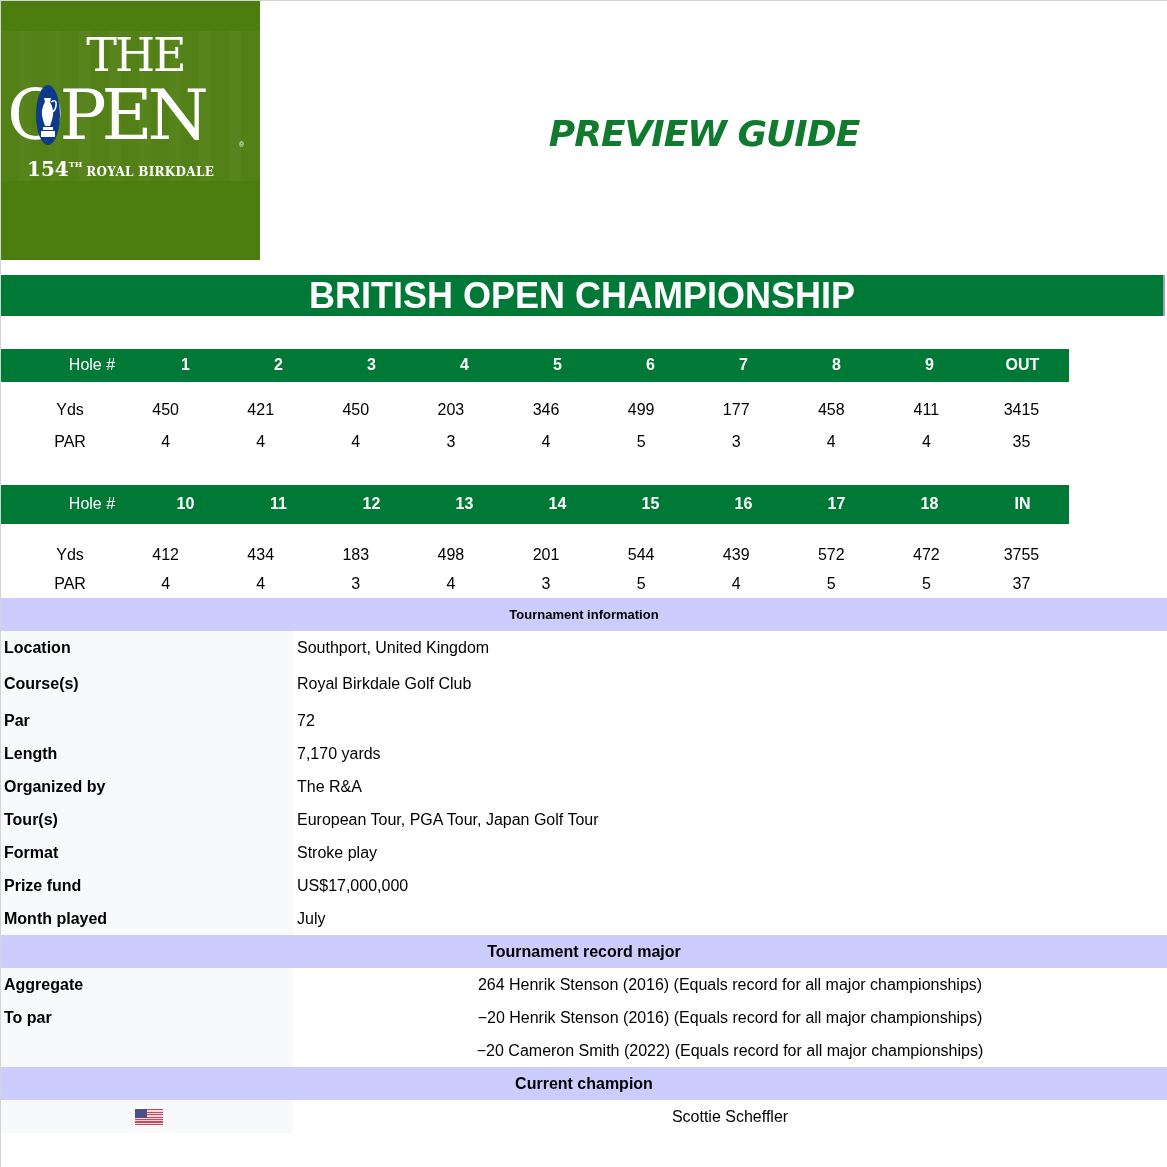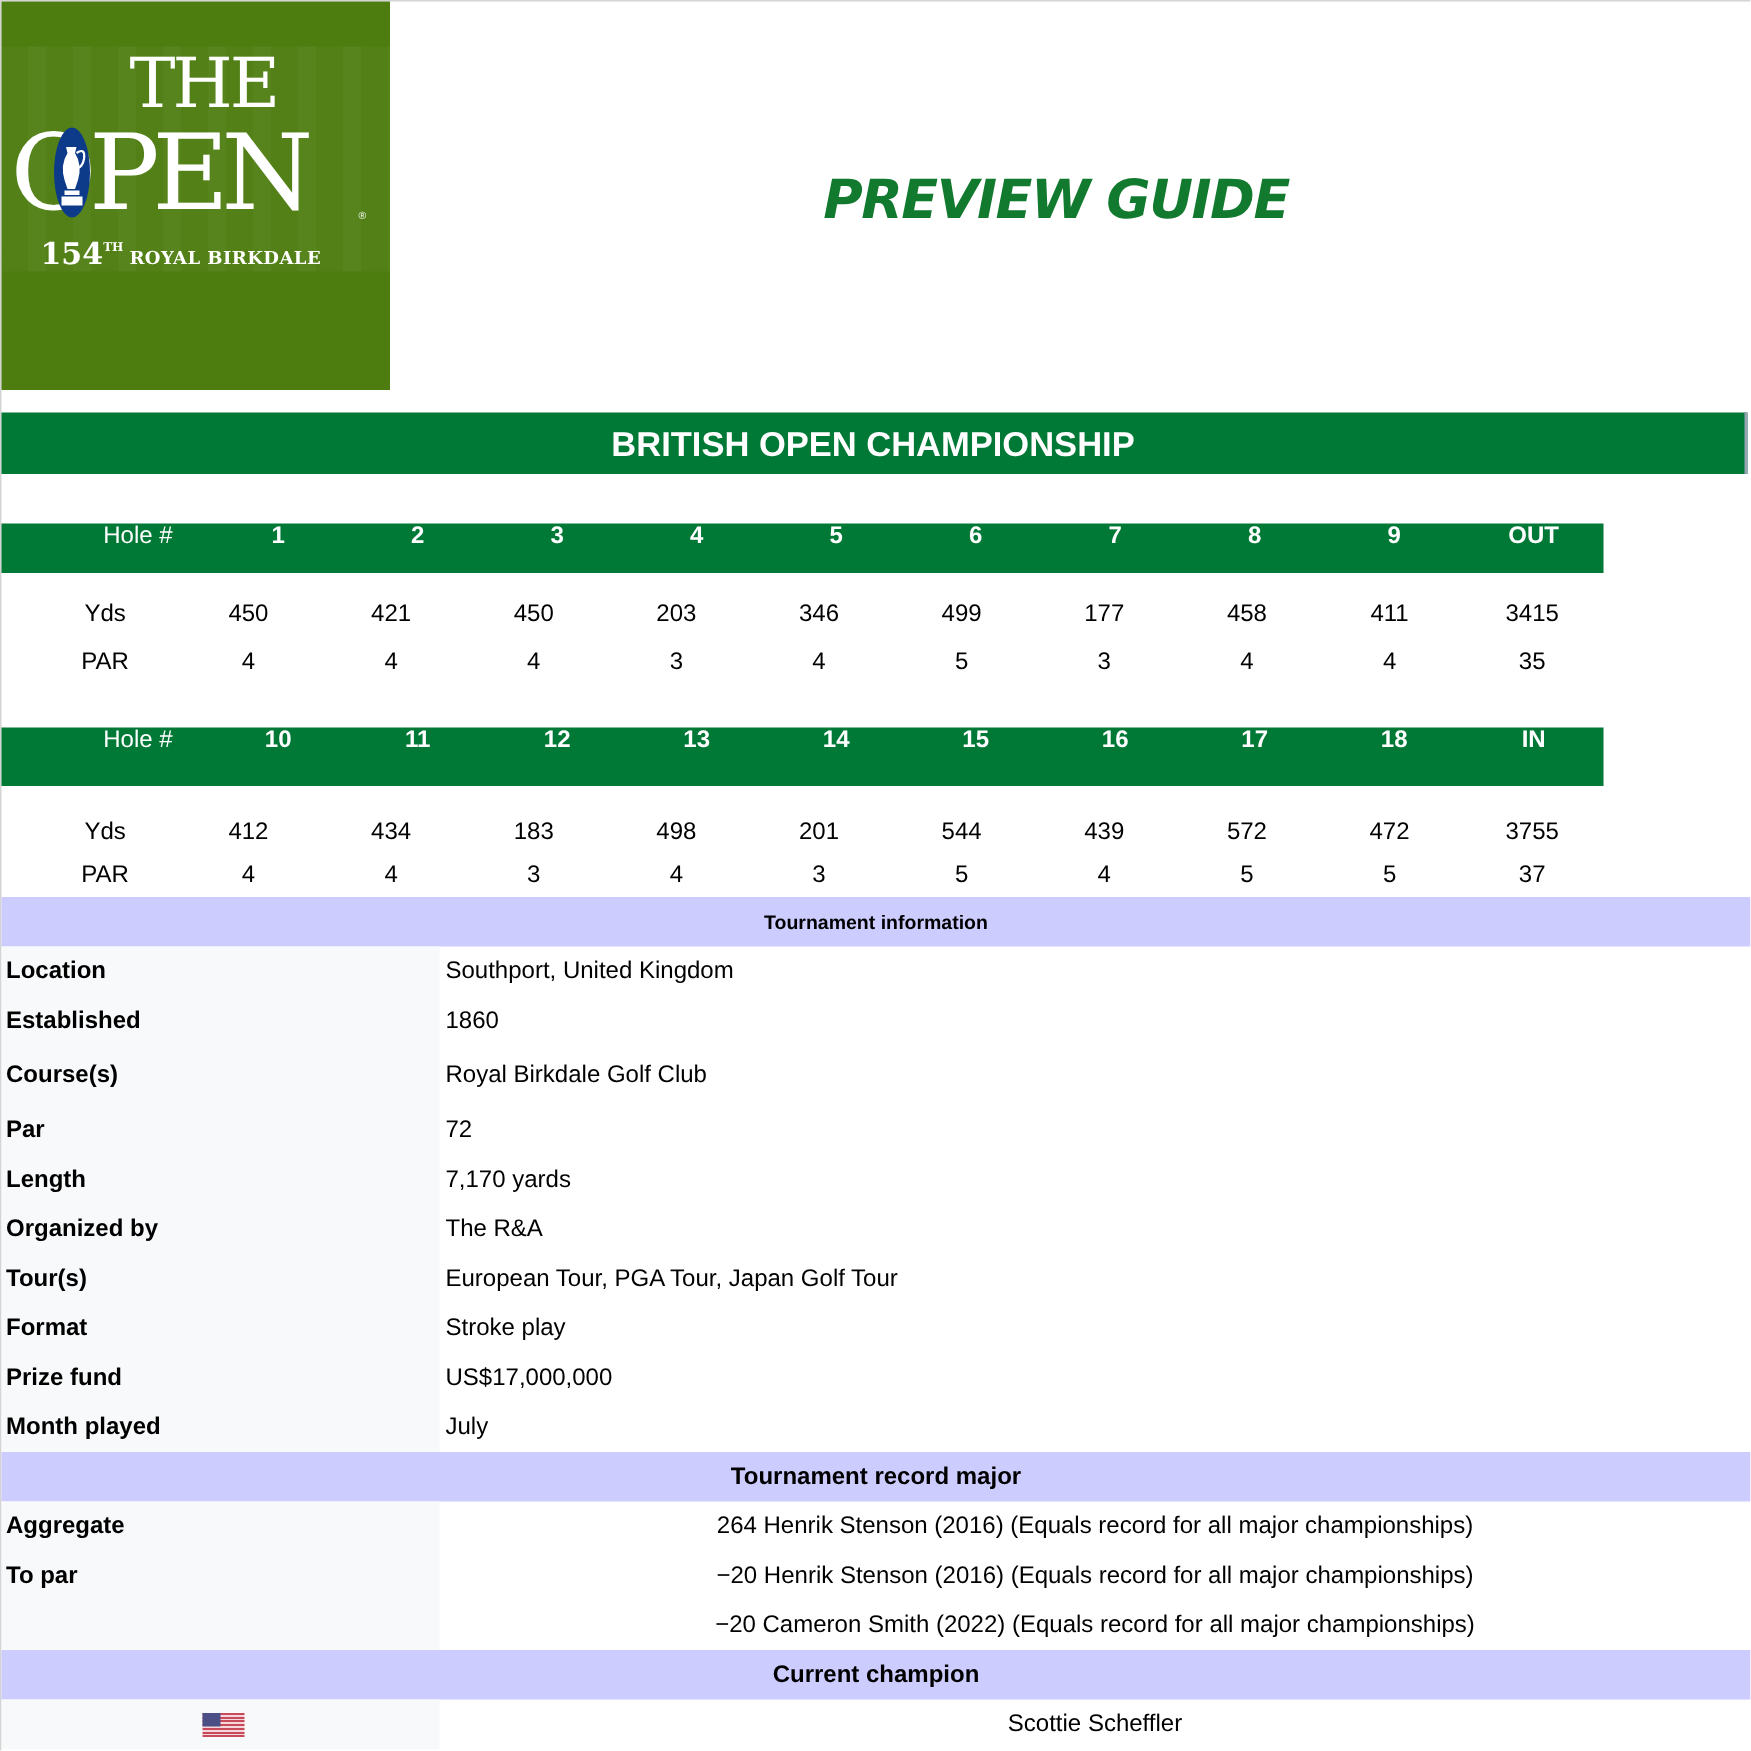--- a/index.html
+++ b/index.html
@@ -19,25 +19,25 @@
   .logo .reg { position: absolute; left: 238px; top: 140px; color: #fff; font-size: 7px; }
   .logo .sub { position: absolute; left: 26px; top: 156px; color: #fff; font-family: "DejaVu Serif", serif; font-size: 18px; font-weight: bold; white-space: nowrap; }
   .logo .sub .num { font-size: 20px; }
   .logo .sub .th { font-size: 8px; vertical-align: 9px; margin-right: 4px; }
   .logo .sub .rb { font-size: 12px; letter-spacing: 0.3px; }
 
   .preview-title { position: absolute; left: 260px; width: 888px; top: 113px; text-align: center;
     color: #127a2e; font-family: "DejaVu Sans", sans-serif; font-weight: bold; font-style: italic; font-size: 36px; letter-spacing: -1px; }
 
   .banner { position: absolute; left: 1px; top: 275px; width: 1164px; height: 41px; background: #007836;
-    color: #fff; font-weight: bold; font-size: 23px; text-align: center; line-height: 42px; border-right: 2px solid #9aa3b5; }
+    color: #fff; font-weight: bold; font-size: 36px; text-align: center; line-height: 42px; border-right: 2px solid #9aa3b5; }
 
   
   .score { position: absolute; left: 1px; width: 1068px; }
-  .score .hdr { height: 33px; background: #007836; display: flex; align-items: flex-start; padding-left: 44px; }
+  .score .hdr { height: 33px; background: #007836; display: flex; align-items: center; padding-left: 44px; }
   .score .row { display: flex; align-items: center; padding-left: 21px; }
   .score .cell { width: 97px; text-align: center; font-size: 16px; }
   .score .cell.first { width: 98px; }
   .score .hdr .cell { color: #fff; font-weight: bold; padding-bottom: 1px; }
   .score .hdr .cell.first { font-weight: normal; }
 
   
   .info { position: absolute; left: 1px; top: 598px; width: 1166px; }
   .info .section { height: 33px; background: #ccccff; text-align: center; font-weight: bold; line-height: 33px; }
   .info .section.big { font-size: 13px; }
@@ -161,24 +161,20 @@
   </div>
 </div>
 
 <div class="info">
   <div class="section big">Tournament information</div>
 
   <div class="irow">
     <div class="lbl">Location</div>
     <div class="val">Southport, United Kingdom</div>
   </div>
-  <div class="irow">
-    <div class="lbl">Established</div>
-    <div class="val">1860</div>
-  </div>
   <div class="irow" style="height:40px;">
     <div class="lbl">Course(s)</div>
     <div class="val">Royal Birkdale Golf Club</div>
   </div>
   <div class="irow">
     <div class="lbl">Par</div>
     <div class="val">72</div>
   </div>
   <div class="irow">
     <div class="lbl">Length</div>

